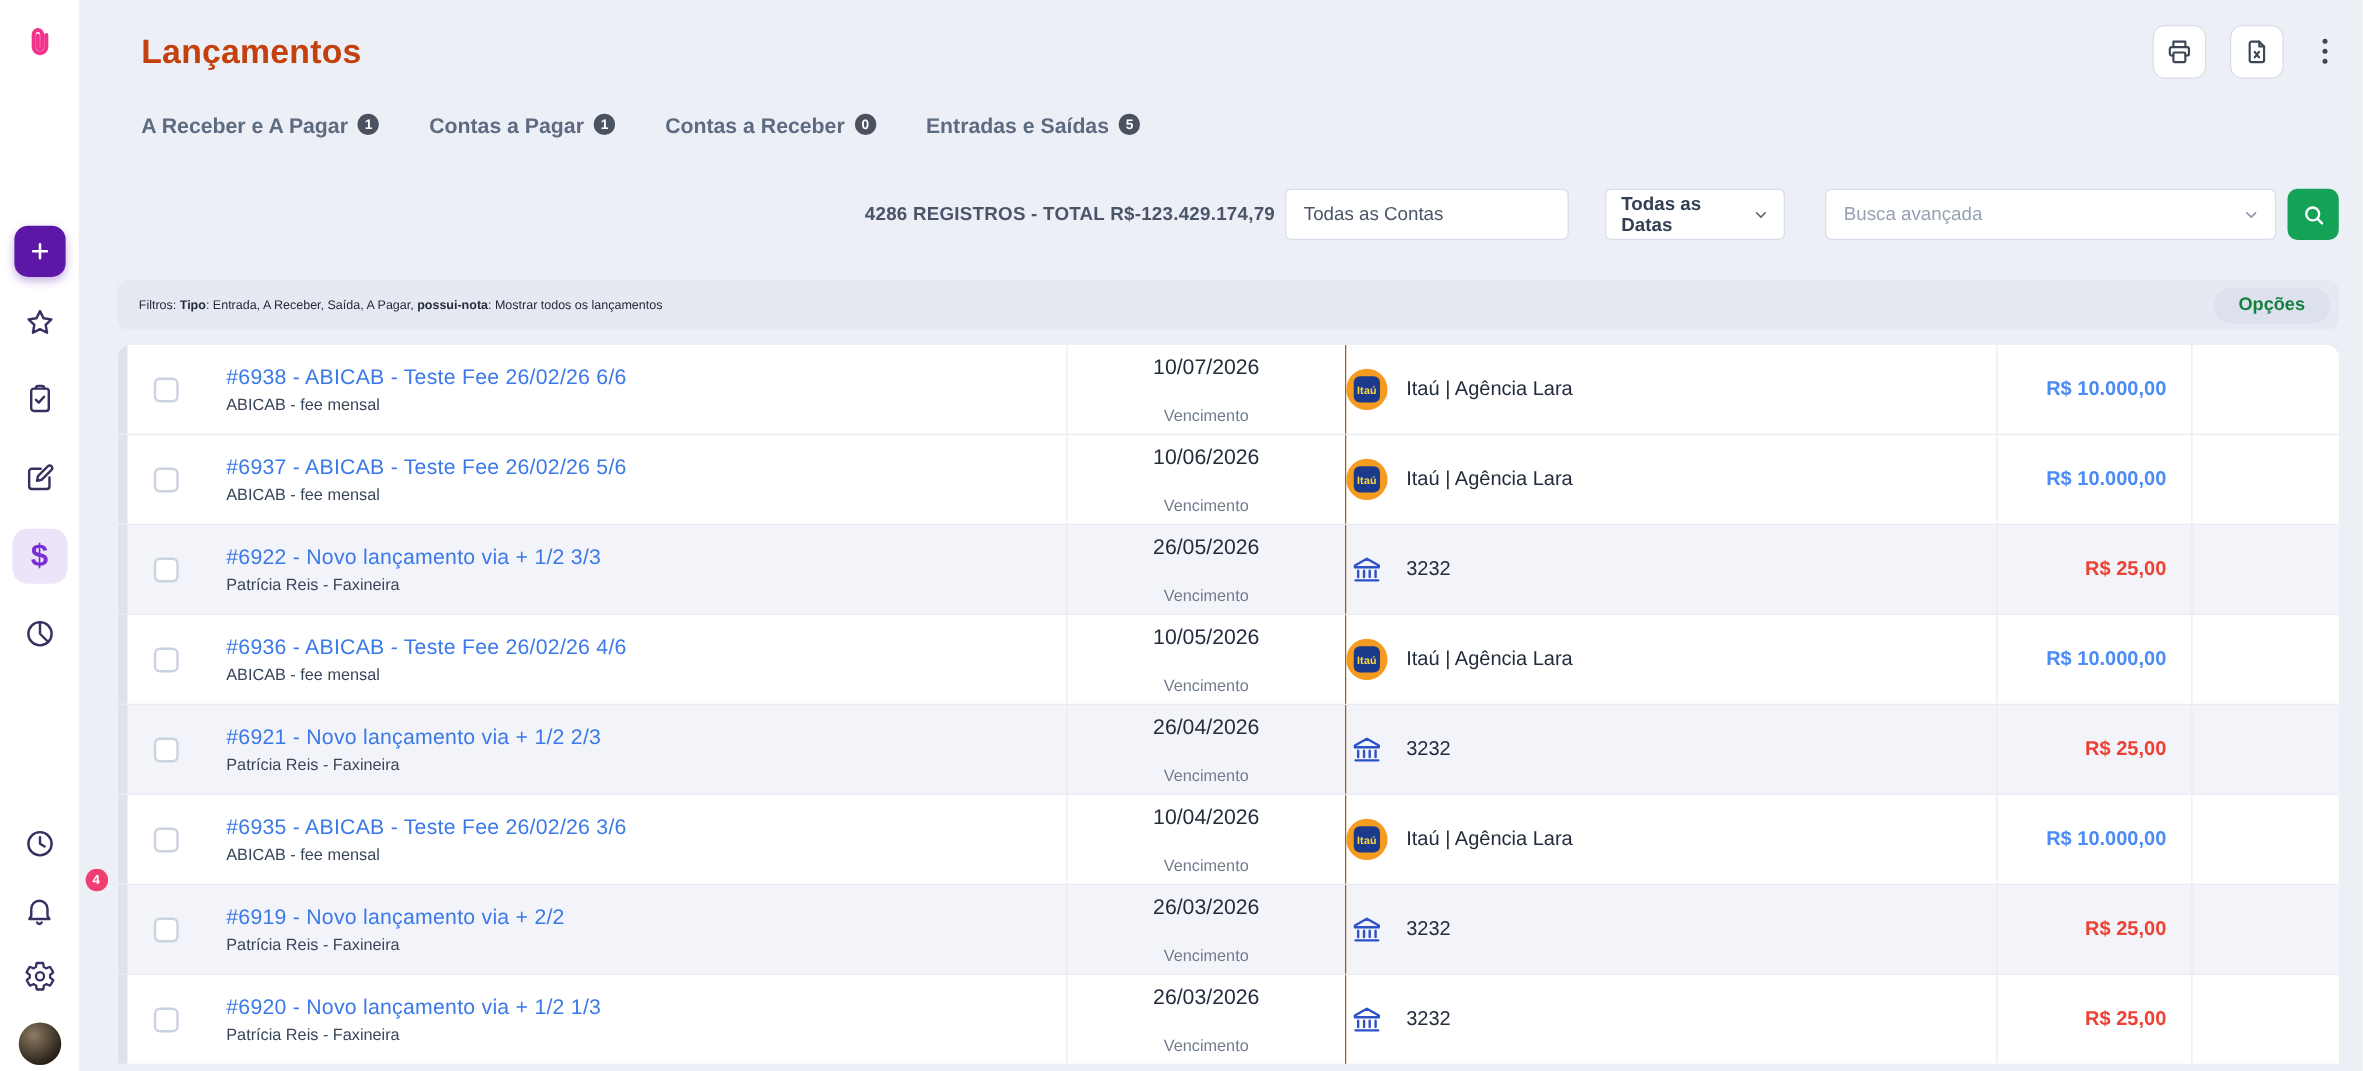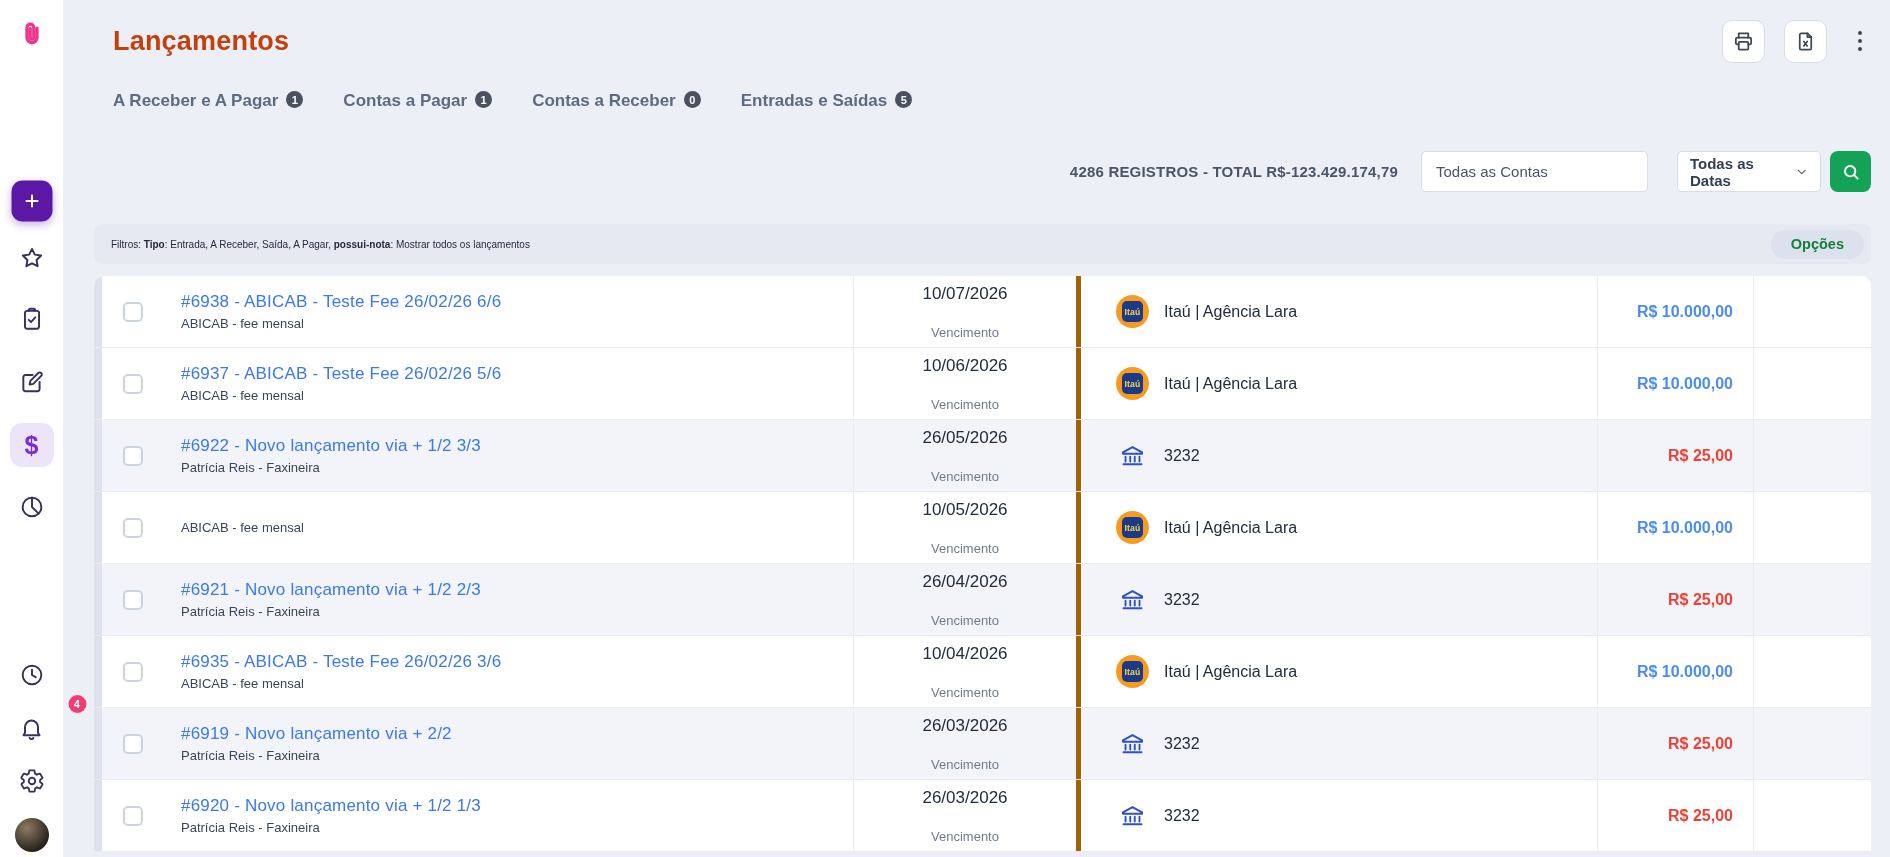--- a/index.html
+++ b/index.html
@@ -29,21 +29,21 @@
   
   .tabs{display:flex;gap:40px;margin-top:25px;margin-left:19px;align-items:center;height:24px}
   .tab{display:flex;align-items:flex-start;gap:8px;cursor:pointer}
   .tab-label{font-size:17px;font-weight:700;color:#5d6b80}
   .tab-badge{min-width:17px;height:17px;border-radius:50%;background:#4a5260;color:#fff;font-size:11px;font-weight:700;display:flex;align-items:center;justify-content:center}
 
   
   .controls{display:flex;align-items:center;justify-content:flex-end;margin-top:38px;height:41px}
   .summary{font-size:15px;font-weight:700;color:#4a5568;letter-spacing:.2px}
   .box{height:41px;background:#fff;border:1px solid #d9dce9;border-radius:5px}
-  .accounts{width:227px;margin-left:23px;padding:0 14px;font-size:15px;color:#4a5568;font-family:inherit;outline:none}
+  .accounts{width:227px;margin-left:8px;padding:0 14px;font-size:15px;color:#4a5568;font-family:inherit;outline:none}
   .dates{width:144px;margin-left:29px;display:flex;align-items:center;justify-content:space-between;padding:0 12px;cursor:pointer}
   .dates-label{font-size:15px;font-weight:600;color:#333f52}
   .search-wrap{width:361px;margin-left:32px;display:flex;align-items:center;padding-right:12px}
   .search-input{flex:1;height:100%;border:none;outline:none;background:transparent;padding:0 14px;font-size:15px;font-family:inherit;color:#4a5568}
   .search-input::placeholder{color:#97a1b4}
   .search-btn{width:41px;height:41px;margin-left:9px;border:none;border-radius:8px;background:#14a257;display:flex;align-items:center;justify-content:center;cursor:pointer}
 
   
   .filter-bar{margin-top:32px;height:40px;background:#e6e9f2;border-radius:8px;display:flex;align-items:center;padding:0 7px 0 17px}
   .filter-text{font-size:10px;color:#222c3c}
@@ -56,21 +56,21 @@
   .row.shaded{background:#f3f4f9}
   .row-strip{width:8px;background:#dfe2ec}
   .col-check{width:52px;display:flex;align-items:center;padding-left:21px}
   .checkbox{width:20px;height:20px;border:2px solid #ccd3e0;border-radius:5px;background:#fff;cursor:pointer;flex:none}
   .col-title{width:699px;display:flex;flex-direction:column;justify-content:center;padding-left:27px;padding-right:12px;gap:4px}
   .row-title{font-size:17px;color:#3b79e8;cursor:pointer;letter-spacing:.2px}
   .row-sub{font-size:13px;color:#39465a}
   .col-date{width:223px;border-left:1px solid #eaecf2;display:flex;flex-direction:column;align-items:center;justify-content:center;gap:21px}
   .row-date{font-size:17px;color:#222c3c}
   .row-date-label{font-size:13px;color:#707c8e}
-  .col-account{width:521px;border-left:5px solid #a16207;display:flex;align-items:center;padding-left:35px;gap:15px}
+  .col-account{width:521px;border-left:1px solid #a16207;display:flex;align-items:center;gap:15px}
   .acc-icon-slot{width:33px;height:33px;display:flex;align-items:center;justify-content:center;flex:none}
   .acc-name{font-size:16px;color:#222c3c}
   .col-amount{width:156px;border-left:1px solid #eaecf2;display:flex;align-items:center;justify-content:flex-end;padding-right:20px}
   .amount{font-size:16px;font-weight:600;white-space:nowrap}
   .amt-income{color:#4b8bf5}
   .amt-expense{color:#ee4035}
   .col-actions{width:118px;border-left:1px solid #eaecf2}
 
   .itau-badge{width:33px;height:33px;border-radius:50%;background:#f49b20;display:flex;align-items:center;justify-content:center}
   .itau-inner{width:21px;height:21px;border-radius:5px;background:#1b3a8c;color:#ffd93d;font-size:8.5px;font-weight:700;display:flex;align-items:center;justify-content:center;letter-spacing:.2px}
@@ -198,20 +198,26 @@
 
   <div class="controls">
     <div class="summary">4286 REGISTROS - TOTAL R$-123.429.174,79</div>
     <input type="text" class="box accounts" value="Todas as Contas" style="">
     <div class="box dates">
       <span class="dates-label">Todas as Datas</span>
       <svg width="14" height="14" viewBox="0 0 24 24" fill="none" stroke="#5a6576" stroke-width="2.2" stroke-linecap="round" stroke-linejoin="round">
           <path d="M6 9l6 6 6-6"></path>
         </svg>
     </div>
+    <div class="box search-wrap">
+      <input type="text" class="search-input" placeholder="Busca avançada" style="">
+      <svg width="14" height="14" viewBox="0 0 24 24" fill="none" stroke="#8c97aa" stroke-width="2.2" stroke-linecap="round" stroke-linejoin="round">
+          <path d="M6 9l6 6 6-6"></path>
+        </svg>
+    </div>
     <button class="search-btn">
       <svg width="20" height="20" viewBox="0 0 24 24" fill="none" stroke="#ffffff" stroke-width="2.3" stroke-linecap="round">
           <circle cx="11" cy="11" r="6.2"></circle>
           <path d="M15.7 15.7L20 20"></path>
         </svg>
     </button>
   </div>
 
   <div class="filter-bar">
     <span class="filter-text"><span>Filtros: </span><span class="fb">Tipo</span><span>: Entrada, A Receber, Saída, A Pagar, </span><span class="fb">possui-nota</span><span>: Mostrar todos os lançamentos</span></span>
@@ -299,20 +305,21 @@
       <span class="amount amt-expense">R$ 25,00</span>
     </div>
     <div class="col-actions"></div>
   </div>
         <div class="row">
     <div class="row-strip"></div>
     <div class="col-check">
       <span class="checkbox"></span>
     </div>
     <div class="col-title">
+      <span class="row-title">#6936 - ABICAB - Teste Fee 26/02/26 4/6</span>
       <span class="row-sub">ABICAB - fee mensal</span>
     </div>
     <div class="col-date">
       <span class="row-date">10/05/2026</span>
       <span class="row-date-label">Vencimento</span>
     </div>
     <div class="col-account">
       <span class="acc-icon-slot">
               <span class="itau-badge">
                 <span class="itau-inner">Itaú</span>

